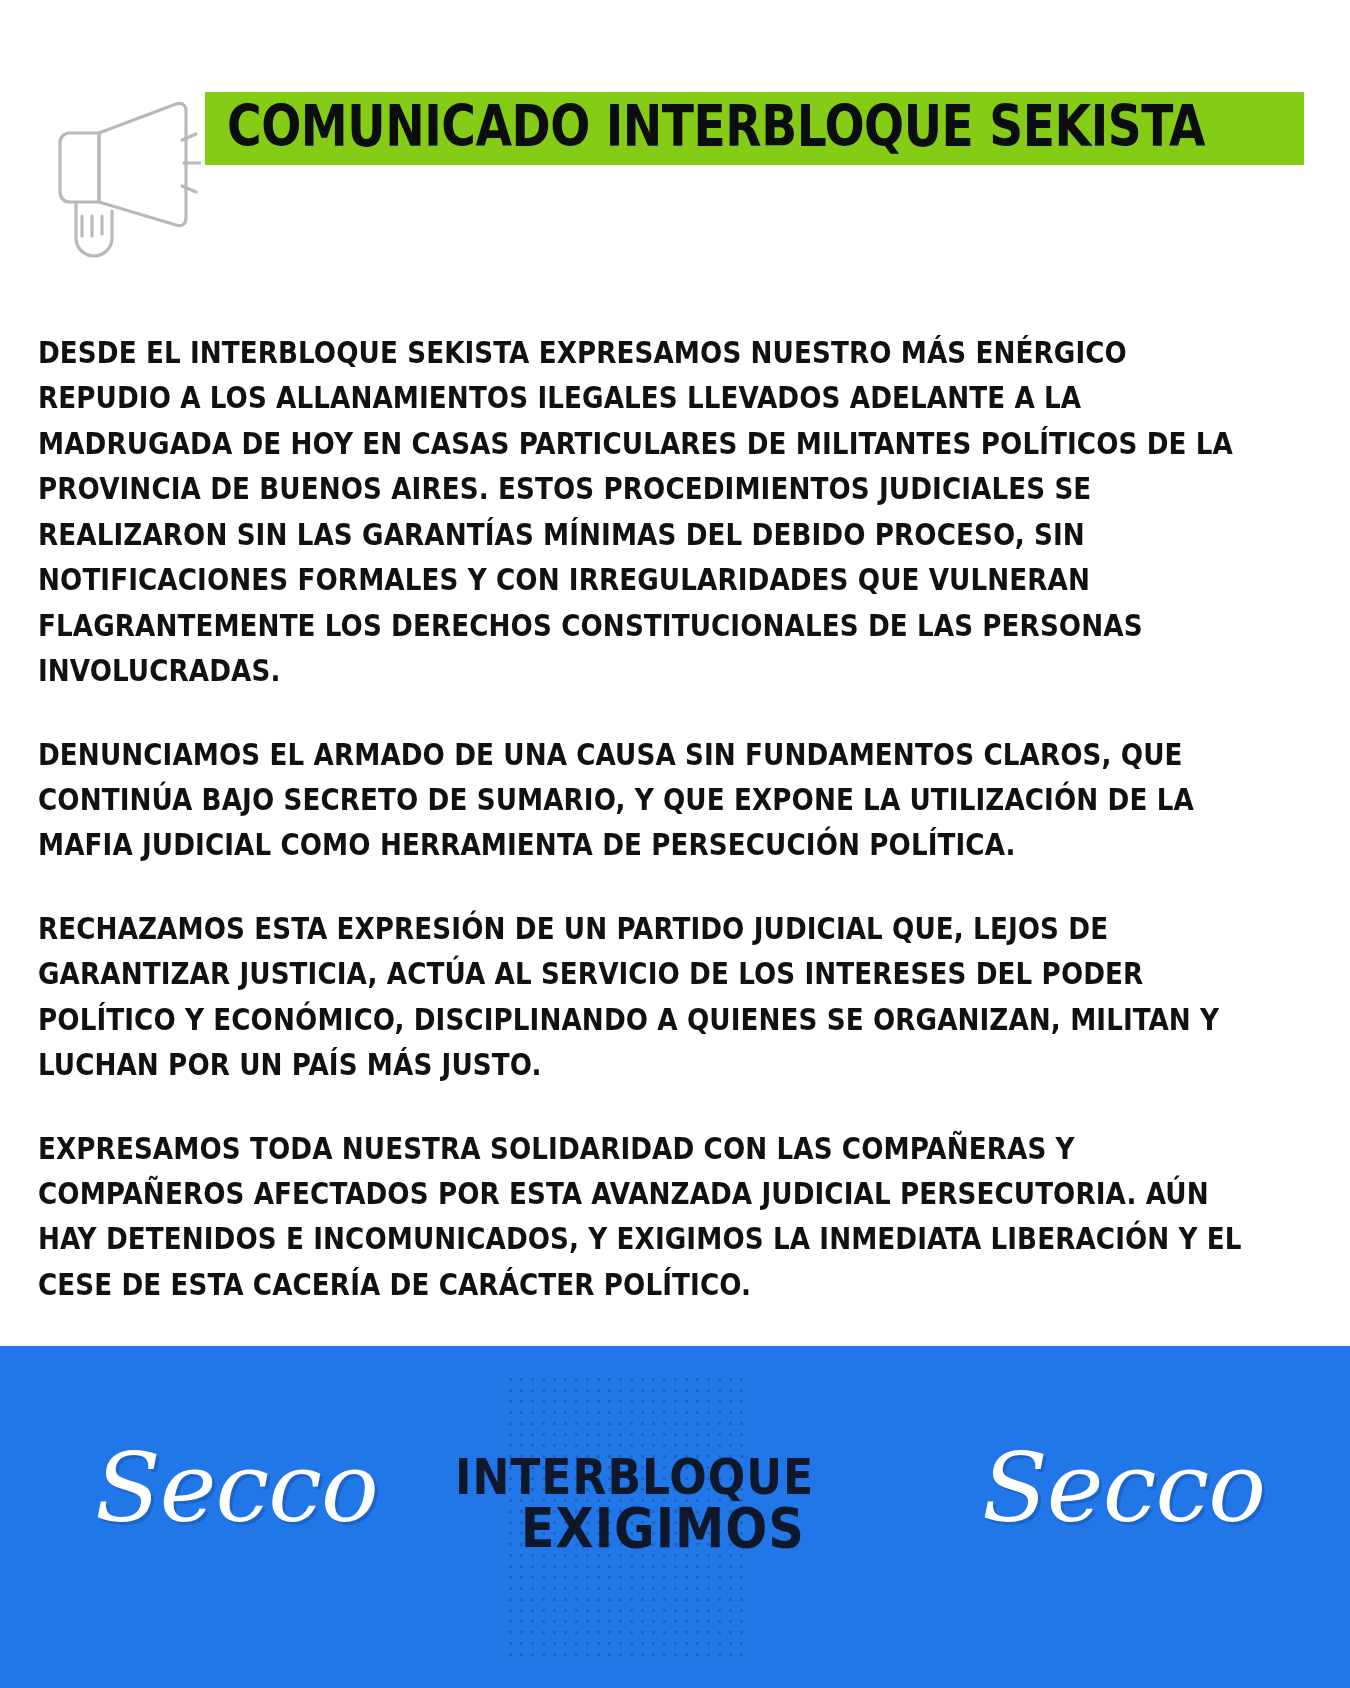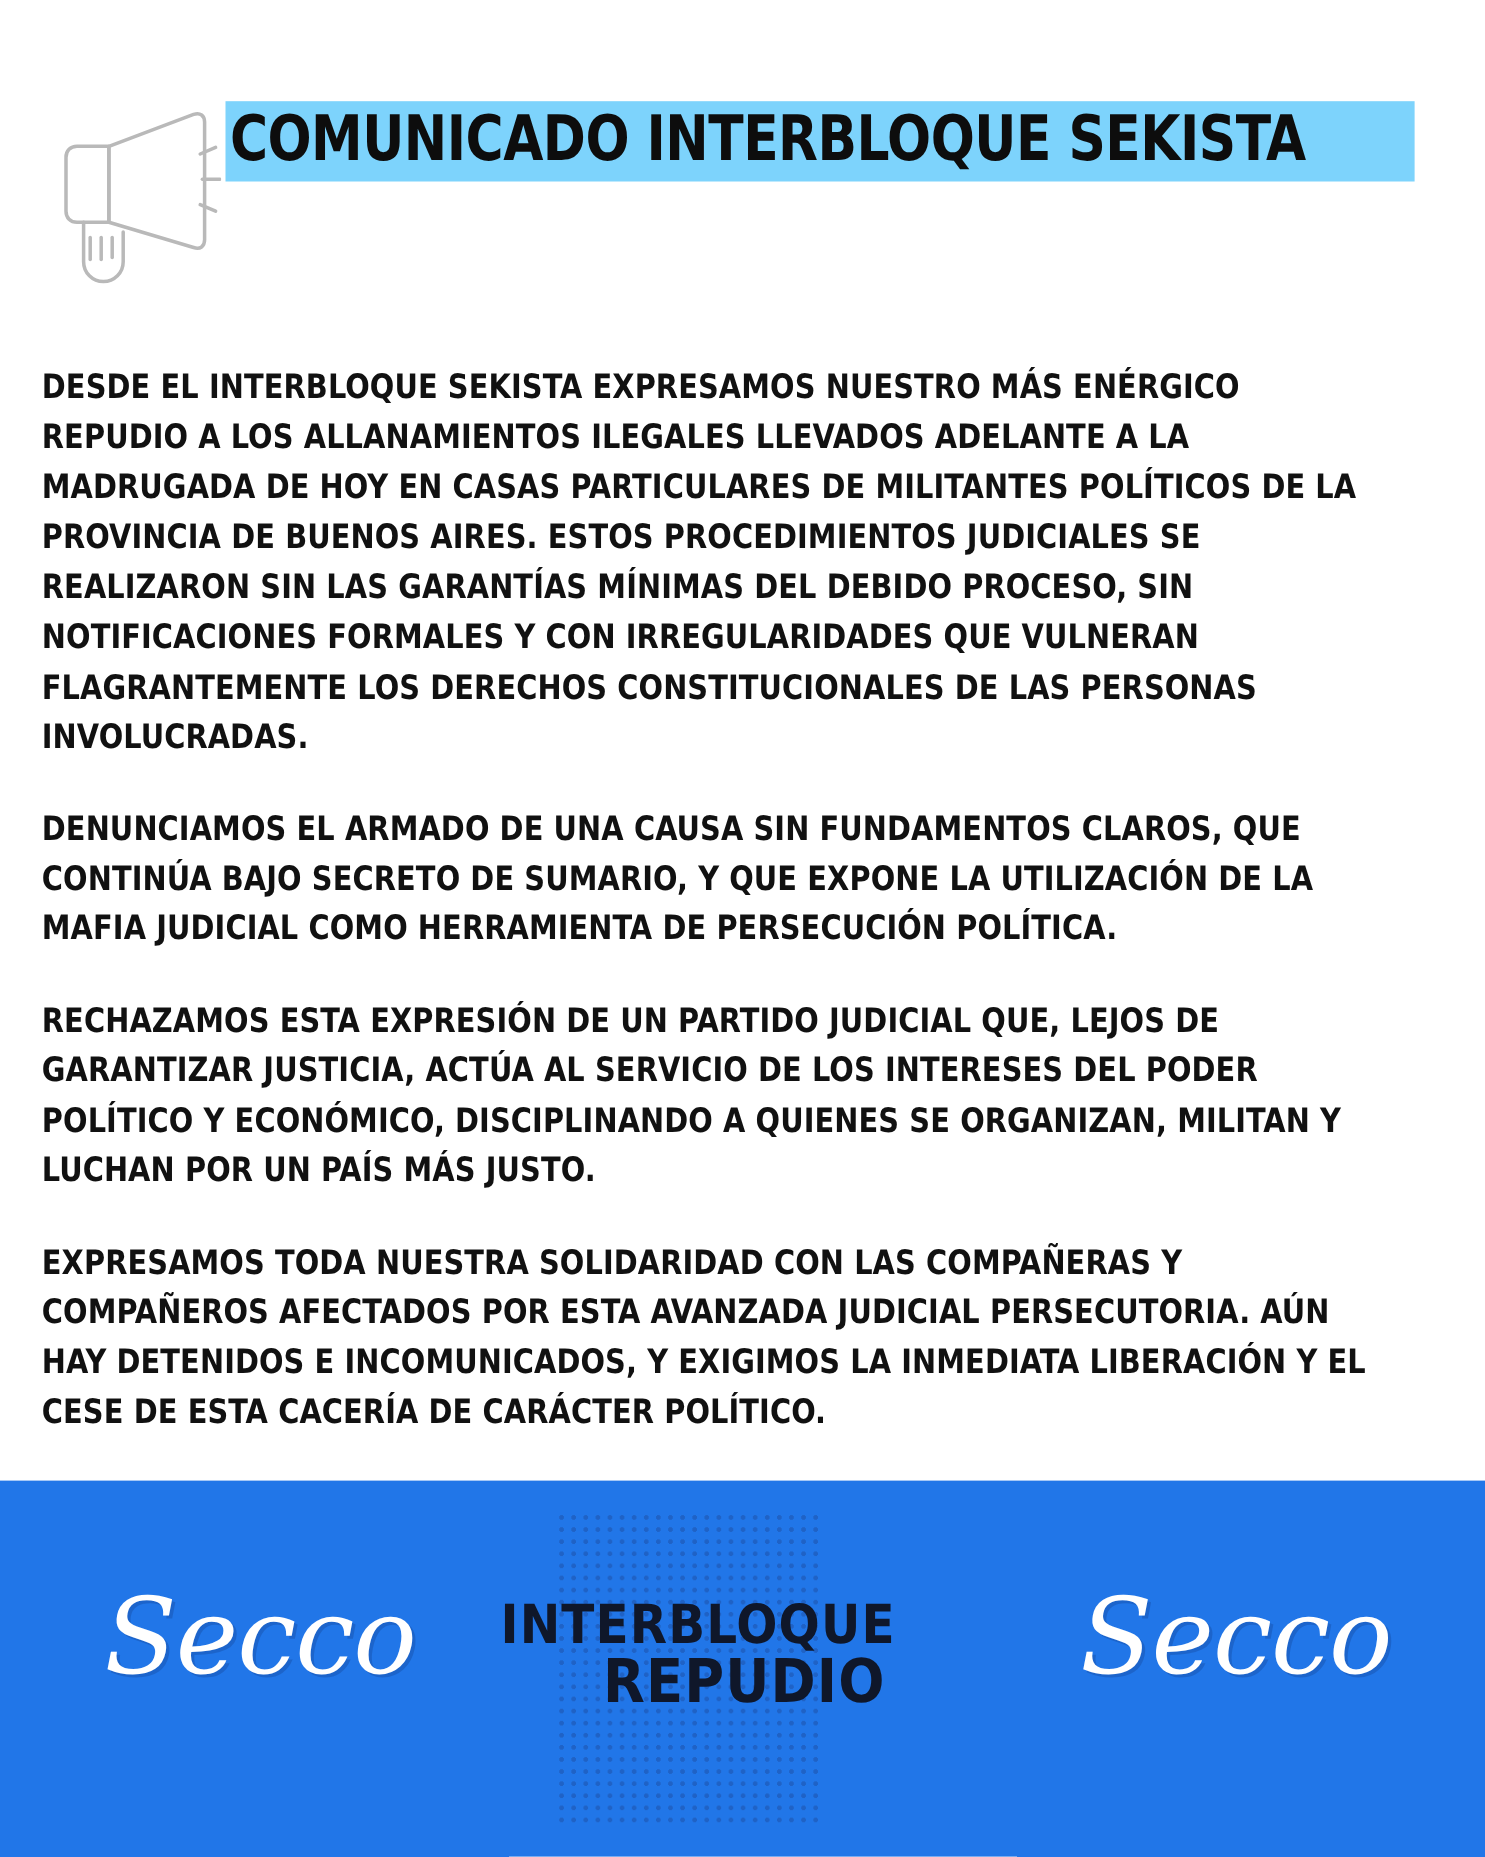--- a/index.html
+++ b/index.html
@@ -29,22 +29,22 @@
     left: 36px;
     top: 18px;
     width: 165px;
     height: 175px;
   }
 
   .title-band {
     position: absolute;
     left: 205px;
     top: 22px;
-    background: #7dd3fc;
-    padding: 6px 14px 10px 4px;
+    background: #84cc16;
+    padding: 6px 14px 10px 22px;
     display: inline-block;
   }
 
   .title-text {
     font-family: "DejaVu Sans Condensed", "Liberation Sans Narrow", "Liberation Sans", sans-serif;
     font-weight: 700;
     font-size: 57px;
     line-height: 1.0;
     letter-spacing: -0.5px;
     color: #0d0d0d;
@@ -156,17 +156,17 @@
   <p class="para">EXPRESAMOS TODA NUESTRA SOLIDARIDAD CON LAS COMPAÑERAS Y COMPAÑEROS AFECTADOS POR ESTA AVANZADA JUDICIAL PERSECUTORIA. AÚN HAY DETENIDOS E INCOMUNICADOS, Y EXIGIMOS LA INMEDIATA LIBERACIÓN Y EL CESE DE ESTA CACERÍA DE CARÁCTER POLÍTICO.</p>
 </div>
 
 <div class="footer">
   <div class="dots"></div>
 
   <div class="secco secco-left">Secco</div>
 
   <div class="center-mark">
     <span class="l1">INTERBLOQUE</span>
-    <span class="l2">REPUDIO</span>
+    <span class="l2">EXIGIMOS</span>
   </div>
 
   <div class="secco secco-right">Secco</div>
 </div>
 
 </body></html>

